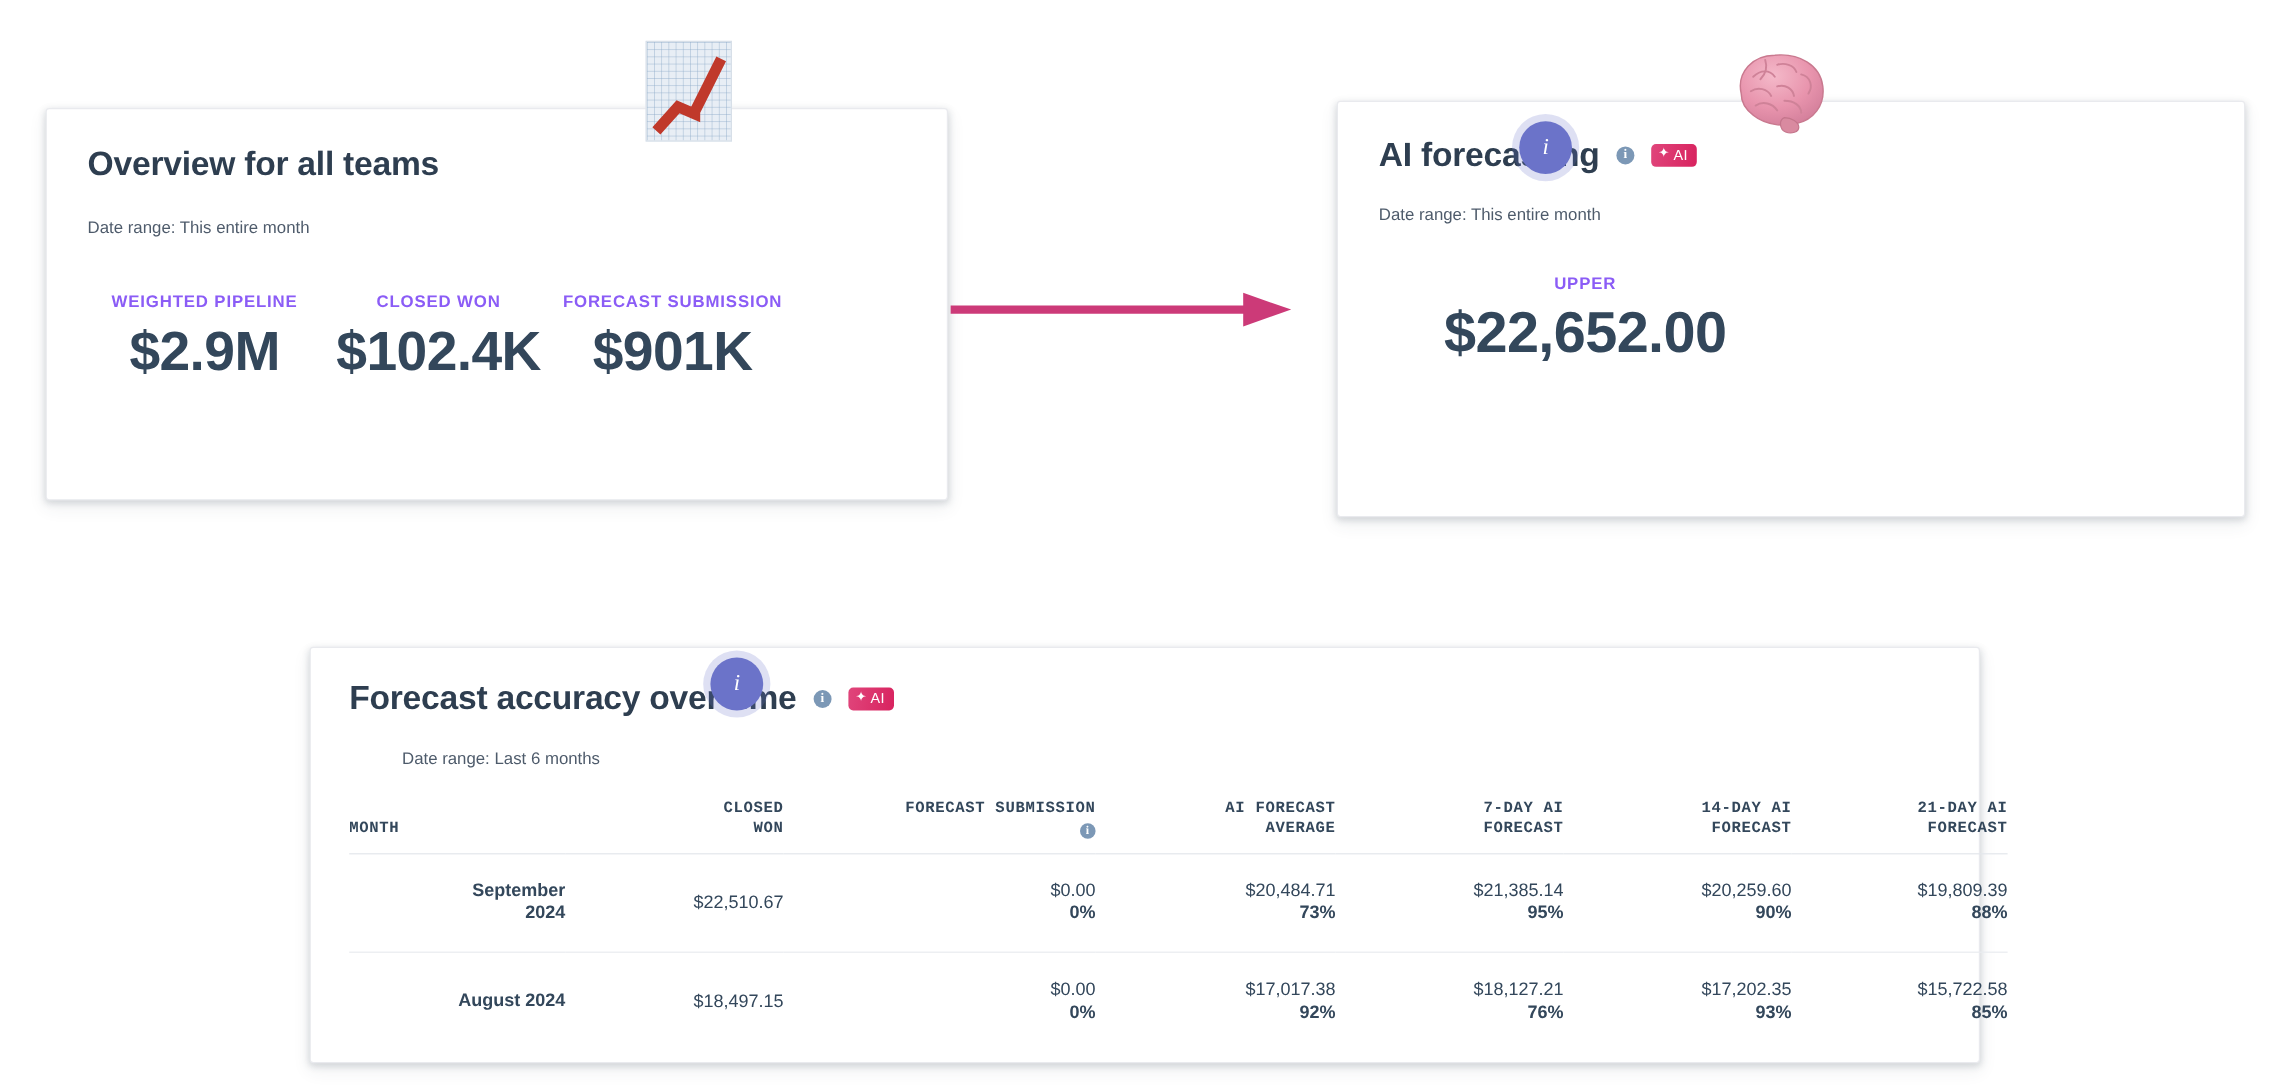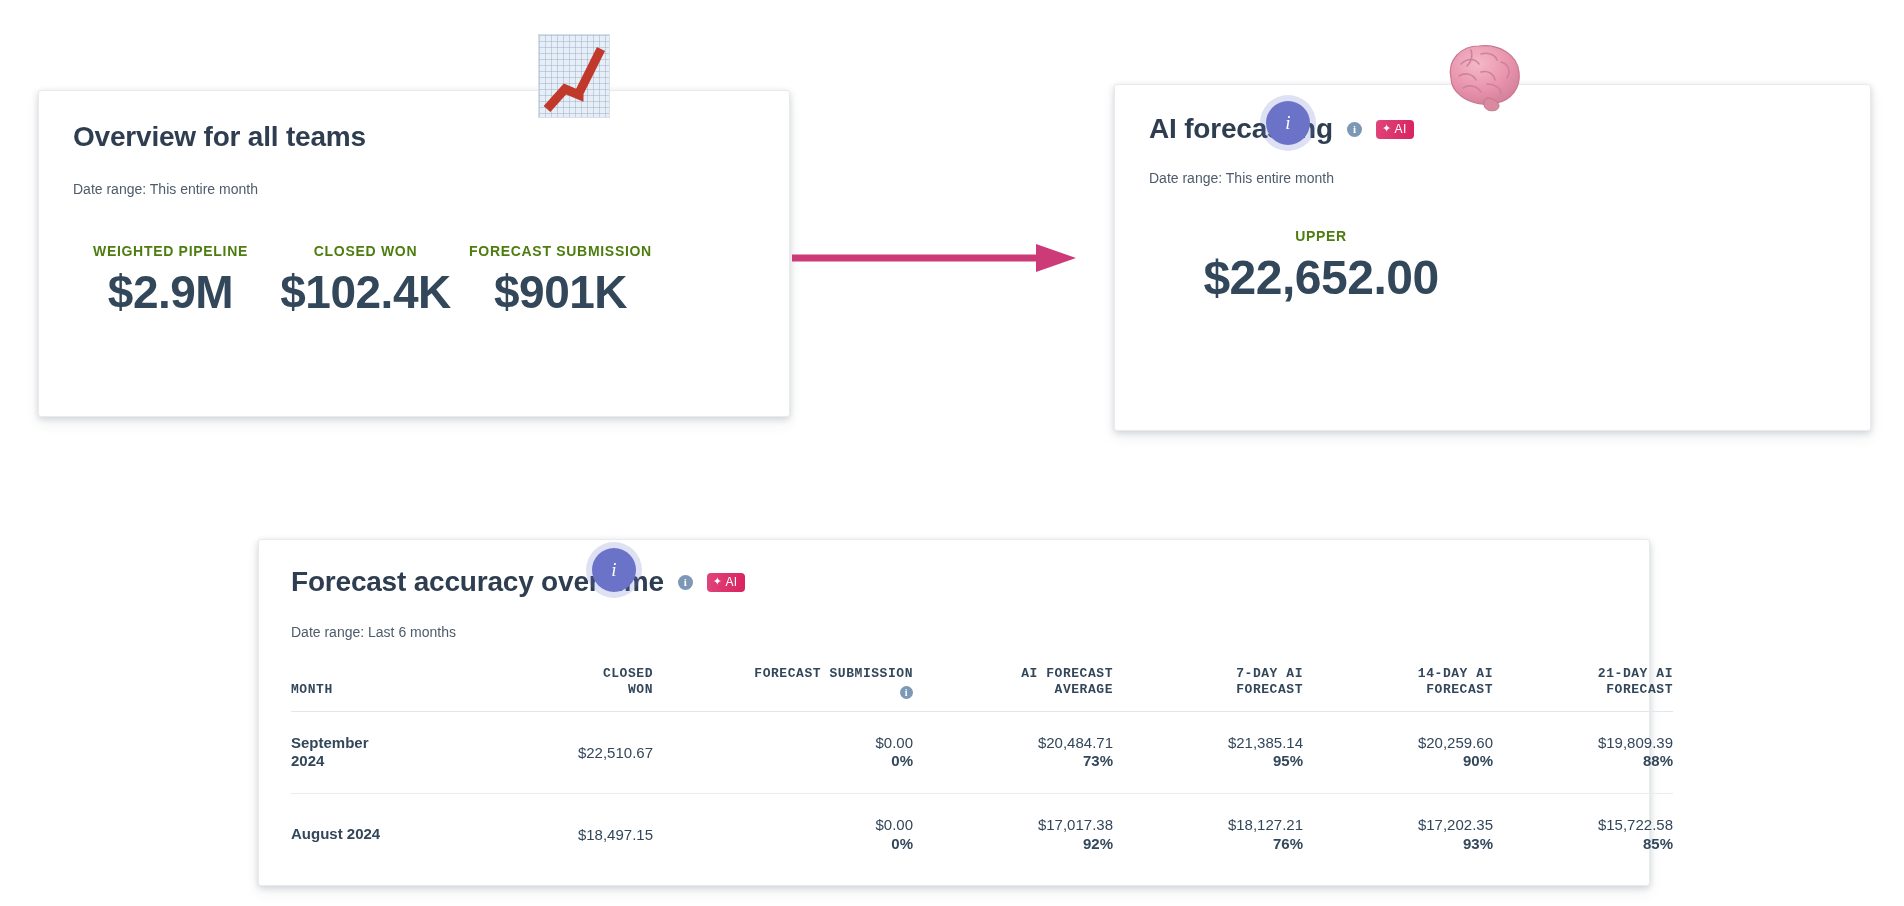--- a/index.html
+++ b/index.html
@@ -98,32 +98,32 @@
     color: #4e5b6b;
   }
 
   
   #card-overview .inner { padding: 30px 34px 0 34px; }
   #card-ai-forecast .inner { padding: 28px 34px 0 34px; }
   #card-accuracy .inner { padding: 26px 32px 0 32px; }
 
   #card-overview .date-range { margin-top: 28px; }
   #card-ai-forecast .date-range { margin-top: 25px; }
-  #card-accuracy .date-range { margin-top: 26px; }
+  #card-accuracy .date-range { margin-top: 26px; margin-left: 44px; }
 
   .metrics {
     display: flex;
     margin-top: 46px;
   }
   .metric { text-align: center; }
   .metric-label {
     font-size: 14px;
     font-weight: bold;
     letter-spacing: 0.7px;
-    color: #4d7c0f;
+    color: #8b5cf6;
   }
   .metric-value {
     margin-top: 6px;
     font-size: 46px;
     font-weight: 700;
     color: #33475b;
     letter-spacing: -0.5px;
     white-space: nowrap;
   }
 
@@ -184,21 +184,21 @@
   td.month {
     font-weight: bold;
     text-align: left;
     line-height: 1.3;
   }
   td.num {
     text-align: right;
     font-weight: 400;
   }
   td.col-closed-cell { padding-right: 30px; }
-  .val { display: block; line-height: 1.25; }
+  .val { display: block; line-height: 1.25; text-align: right; }
   .pct { display: block; font-weight: bold; line-height: 1.25; }
 
   
   .emoji {
     position: absolute;
     line-height: 1;
     user-select: none;
   }
   #emoji-chart {
     left: 538px;

